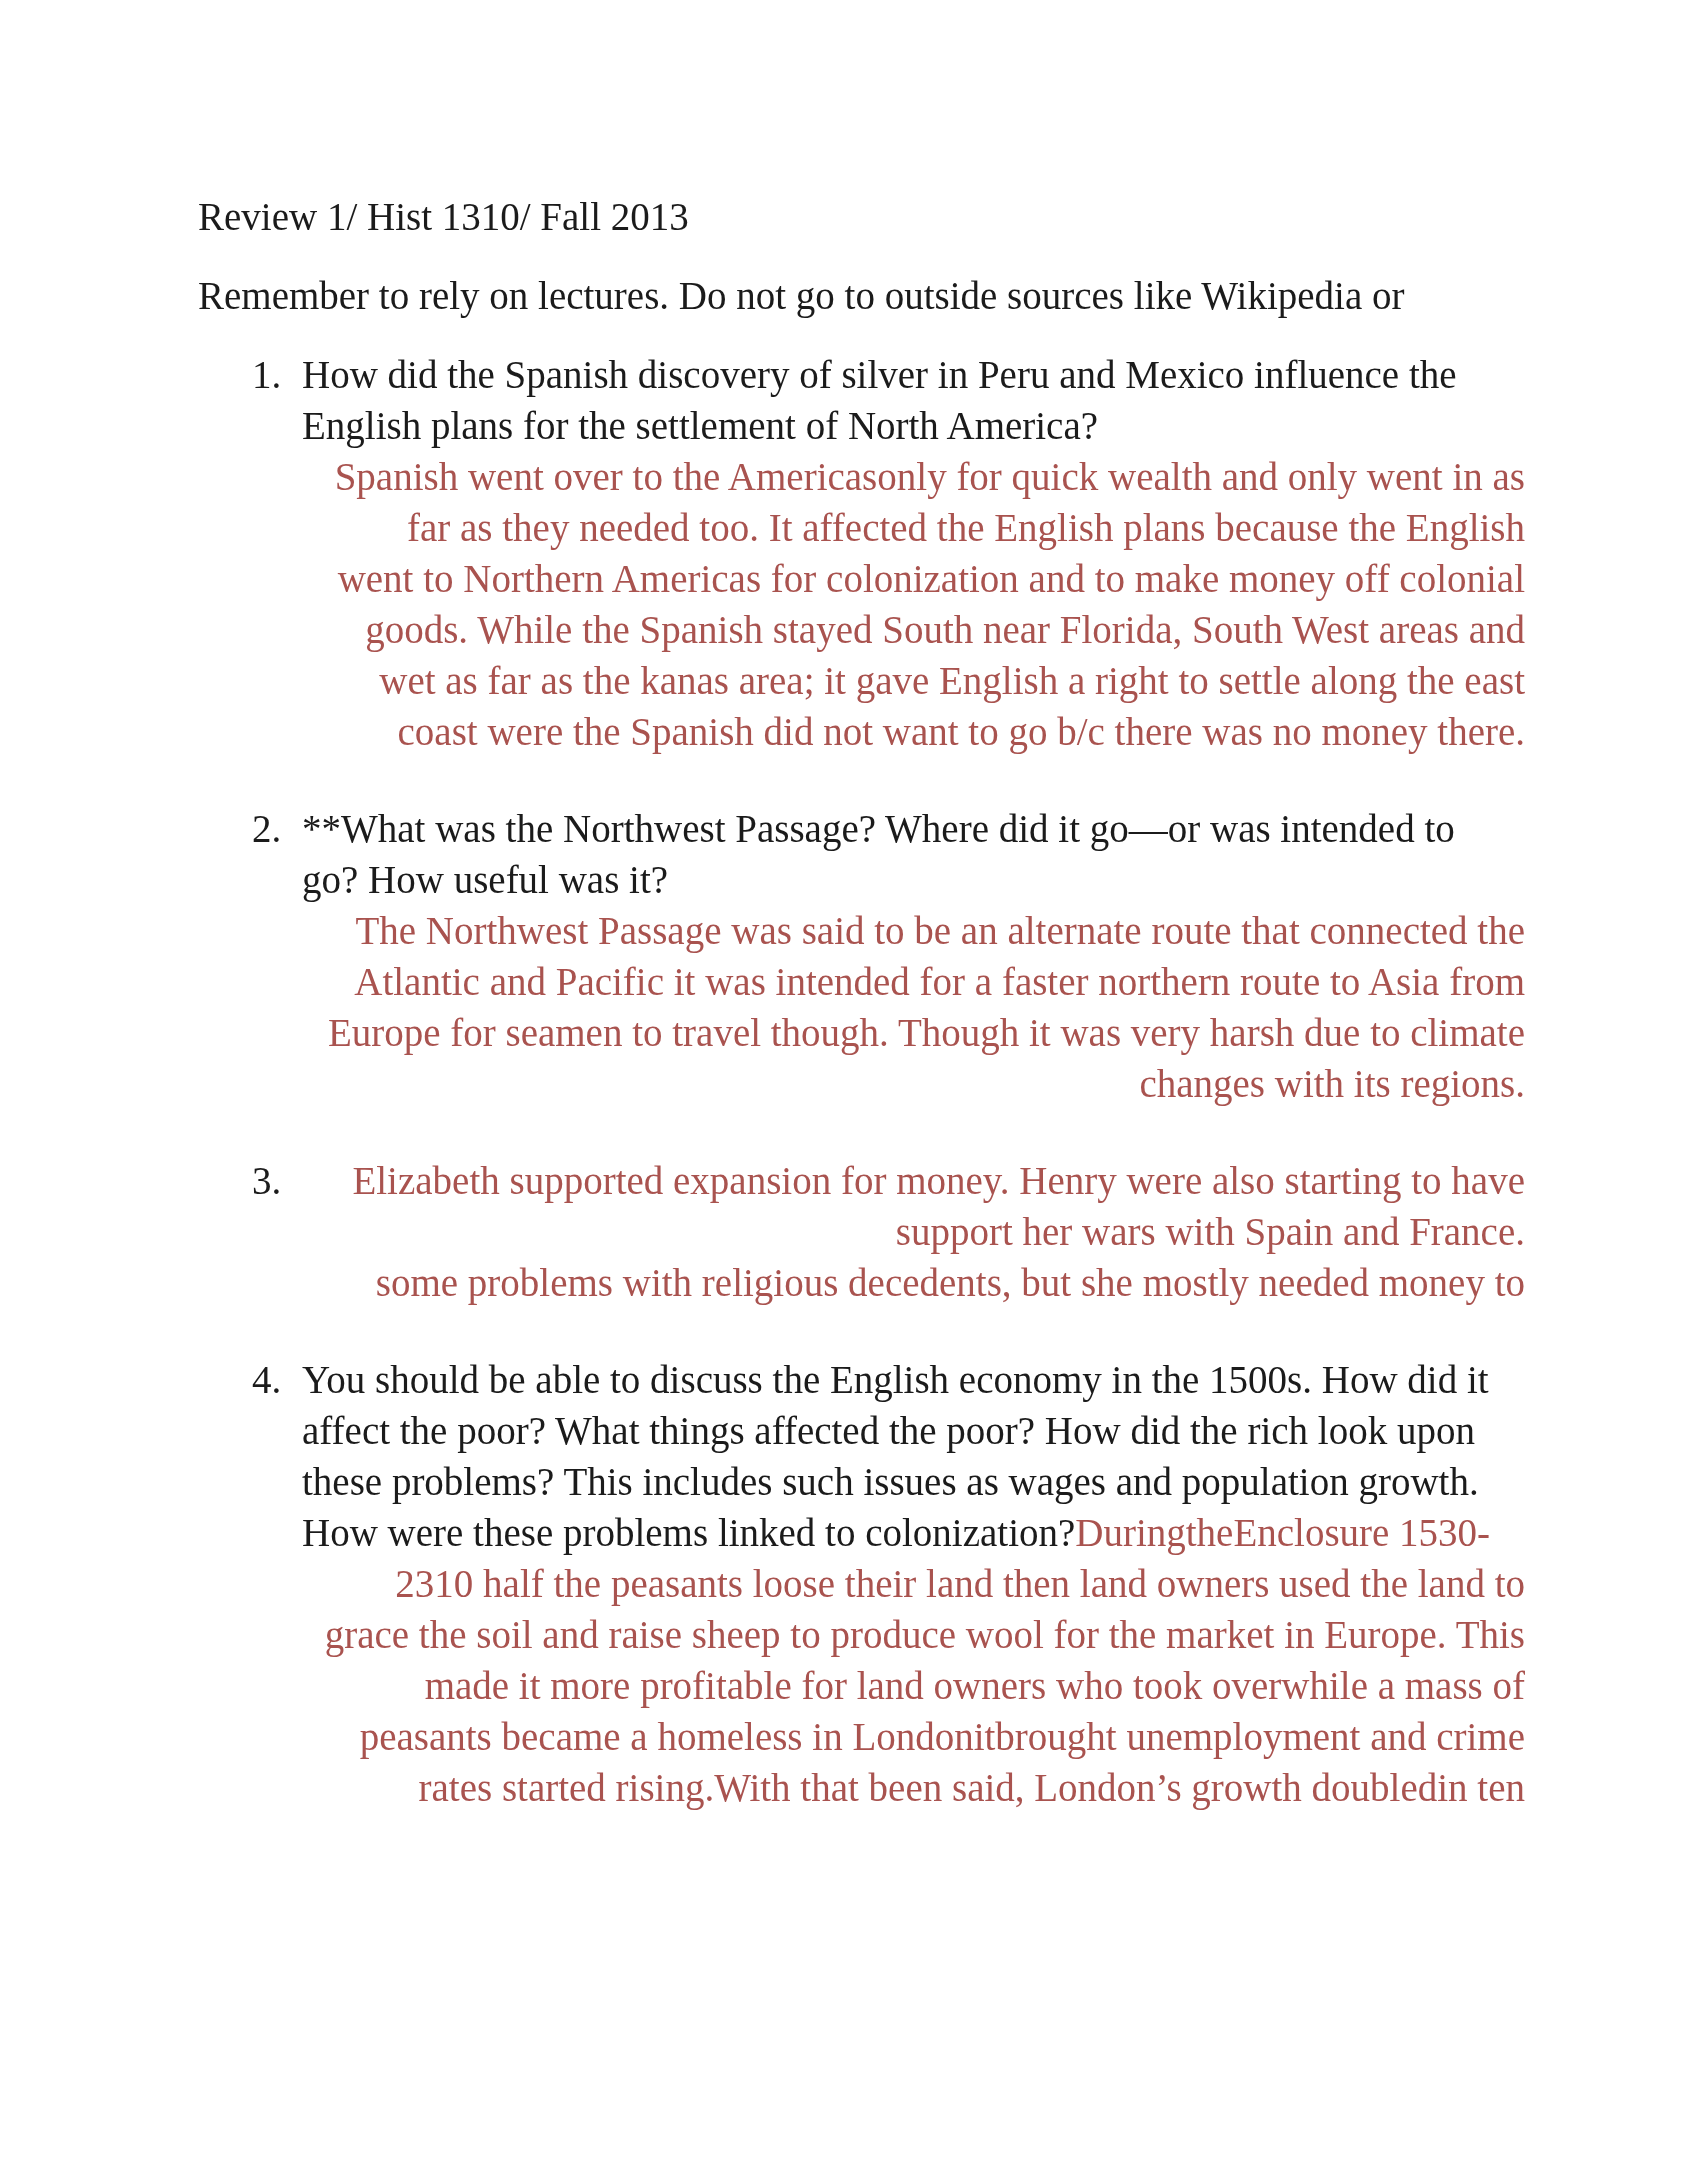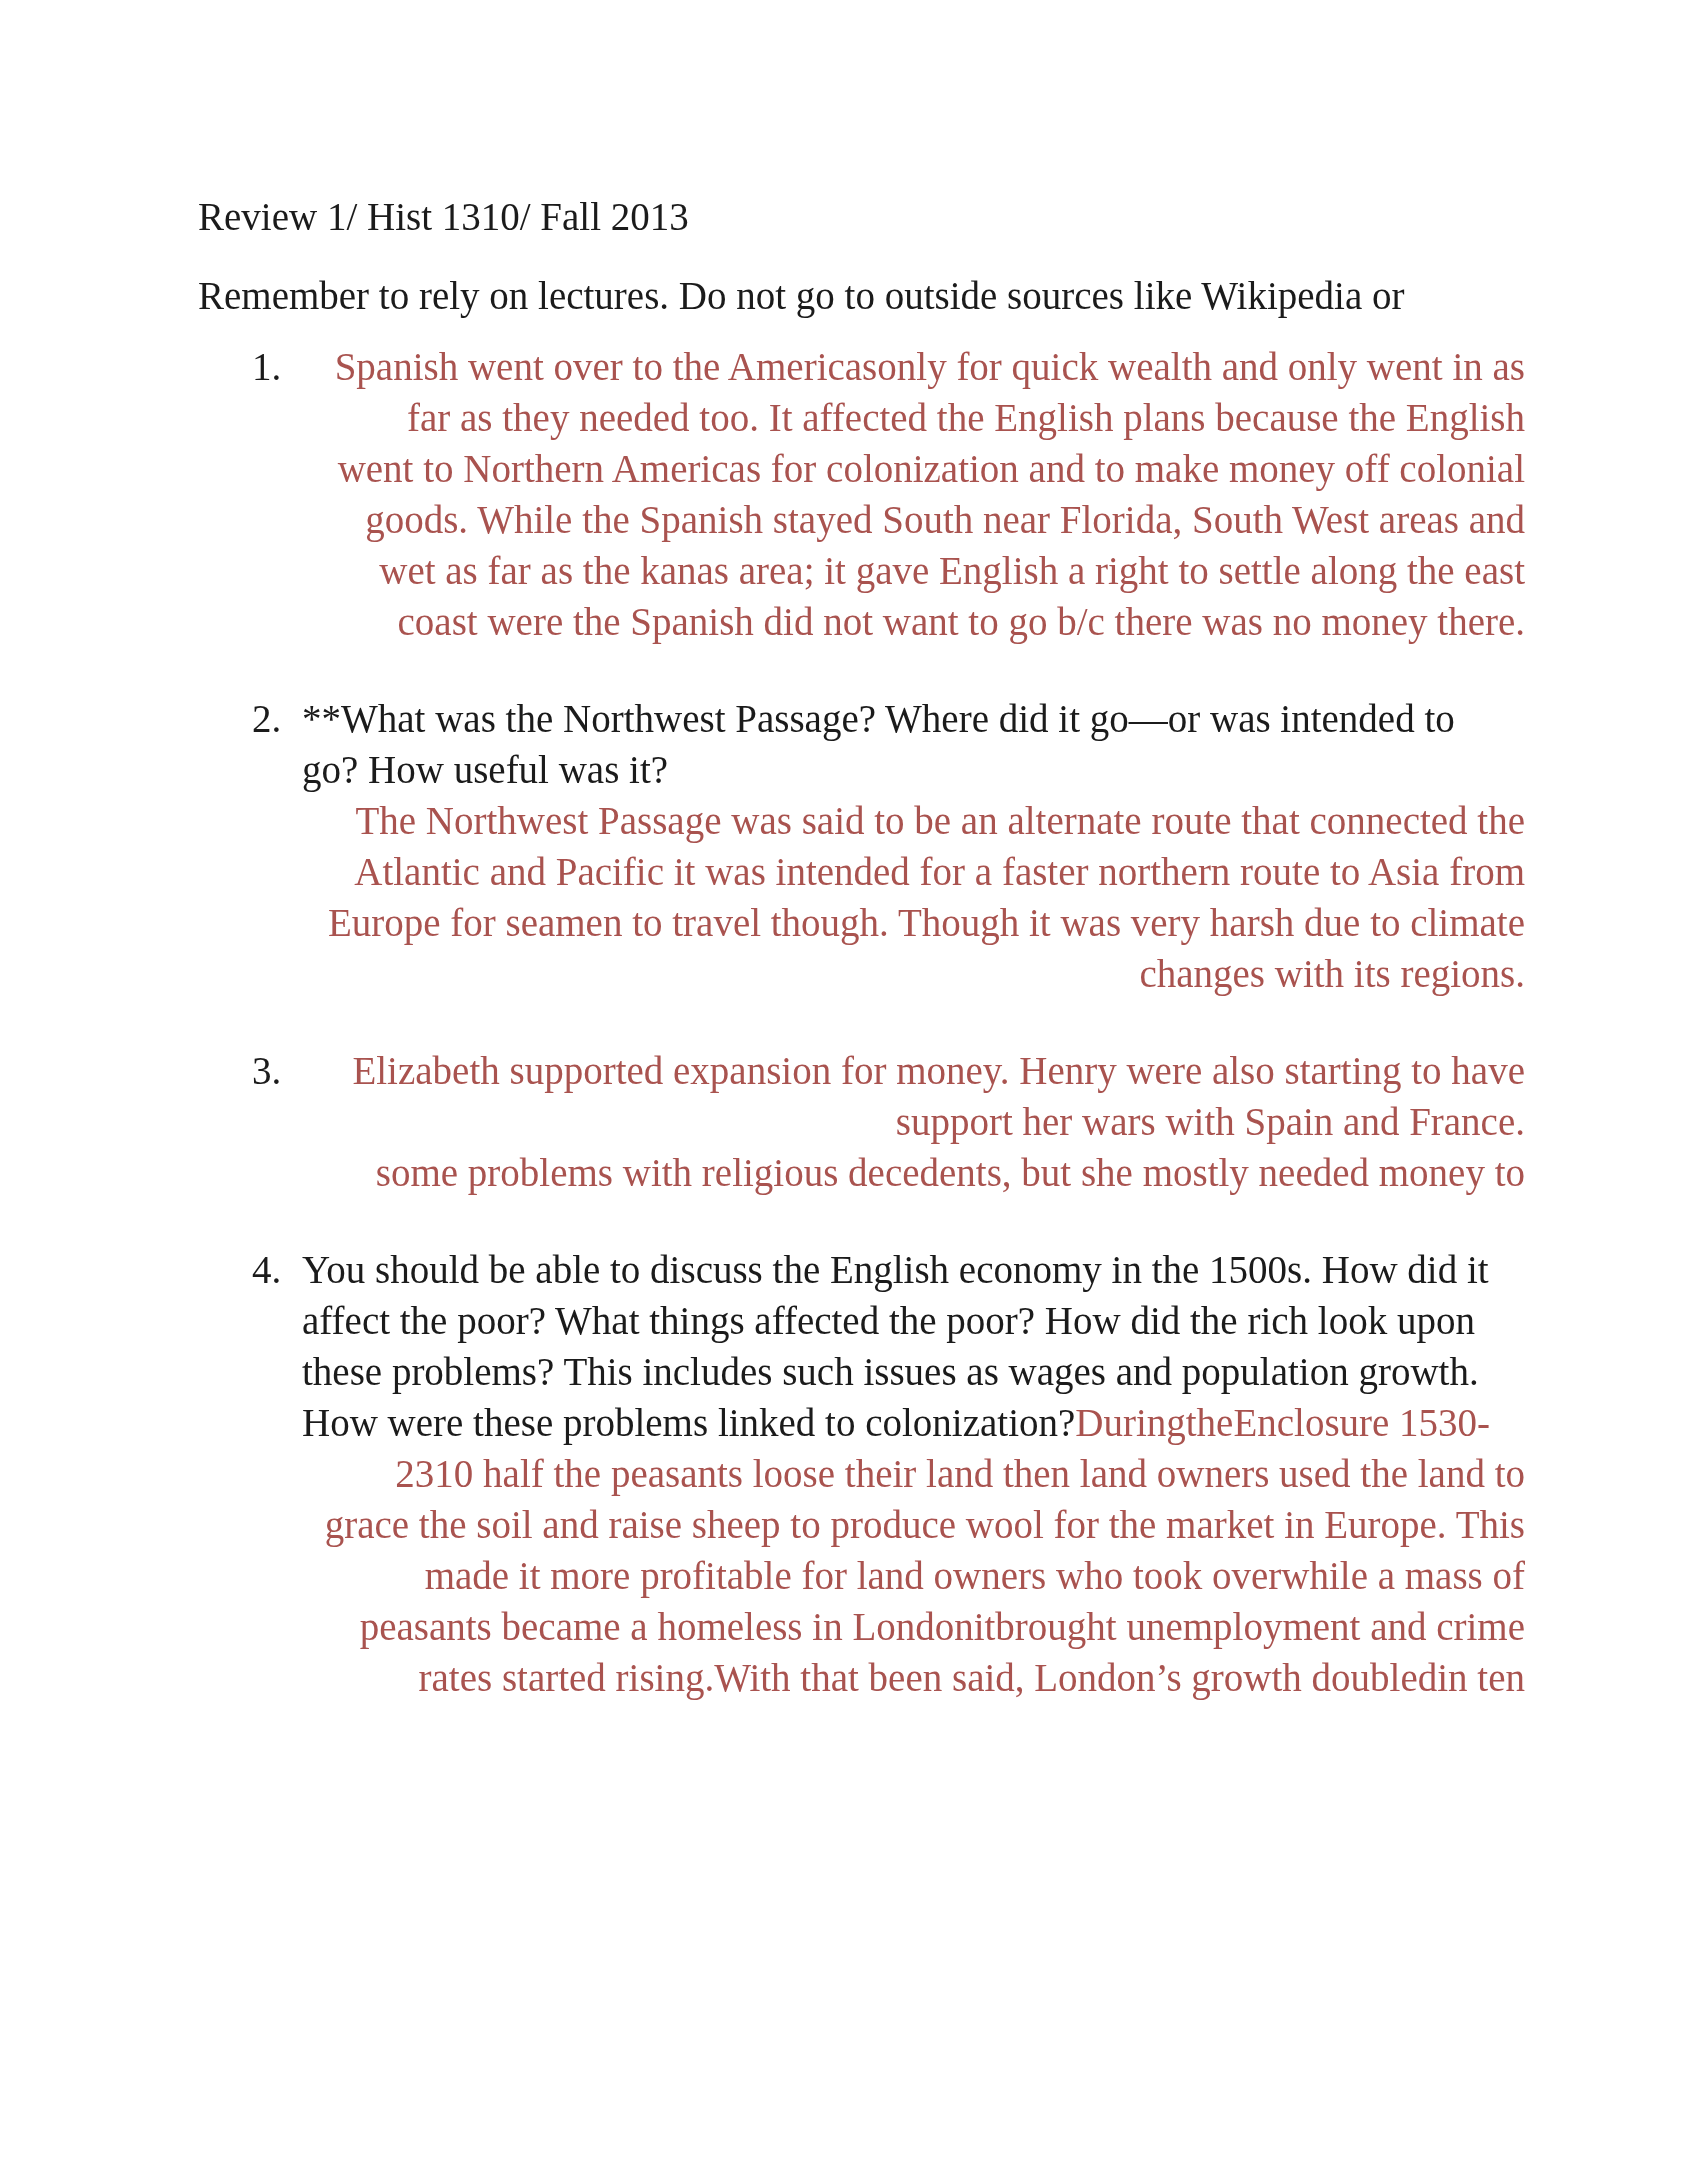--- a/index.html
+++ b/index.html
@@ -24,21 +24,21 @@
     left: 198px;
     width: 1327px;
   }
   .line {
     white-space: nowrap;
   }
   .doc-title {
     margin: 0 0 28px 0;
   }
   .intro {
-    margin: 0 0 20px 0;
+    margin: 0 0 28px 0;
   }
   ol.qlist {
     list-style: none;
     margin: 0;
     padding: 0;
   }
   ol.qlist > li {
     position: relative;
     padding-left: 104px;
   }
@@ -62,20 +62,24 @@
   <div class="content">
     <div class="doc-title line">Review 1/ Hist 1310/ Fall 2013</div>
 
     <div class="intro">
         <div class="line">Remember to rely on lectures. Do not go to outside sources like Wikipedia or</div>
       </div>
 
     <ol class="qlist">
         <li>
           <span class="num">1.</span>
+          <div>
+            <div class="line">How did the Spanish discovery of silver in Peru and Mexico influence the</div>
+            <div class="line">English plans for the settlement of North America?</div>
+          </div>
           <div class="answer">
             <div class="line">Spanish went over to the Americasonly for quick wealth and only went in as</div>
             <div class="line">far as they needed too. It affected the English plans because the English</div>
             <div class="line">went to Northern Americas for colonization and to make money off colonial</div>
             <div class="line">goods. While the Spanish stayed South near Florida, South West areas and</div>
             <div class="line">wet as far as the kanas area; it gave English a right to settle along the east</div>
             <div class="line">coast were the Spanish did not want to go b/c there was no money there.</div>
           </div>
         </li>
         <li>

